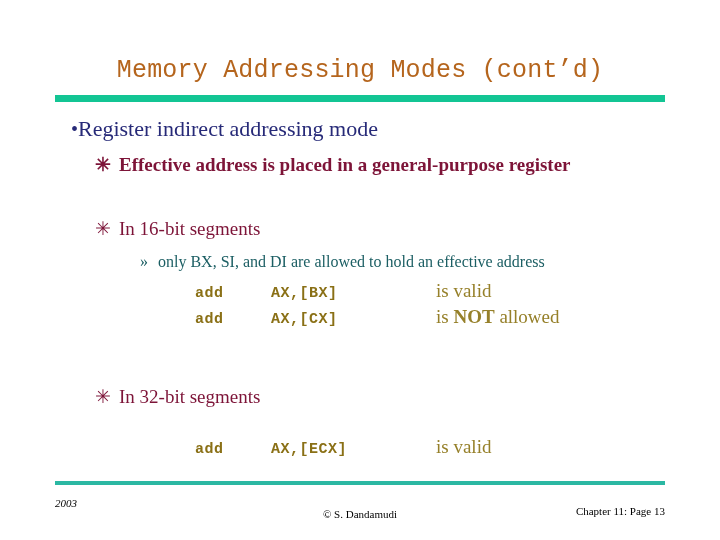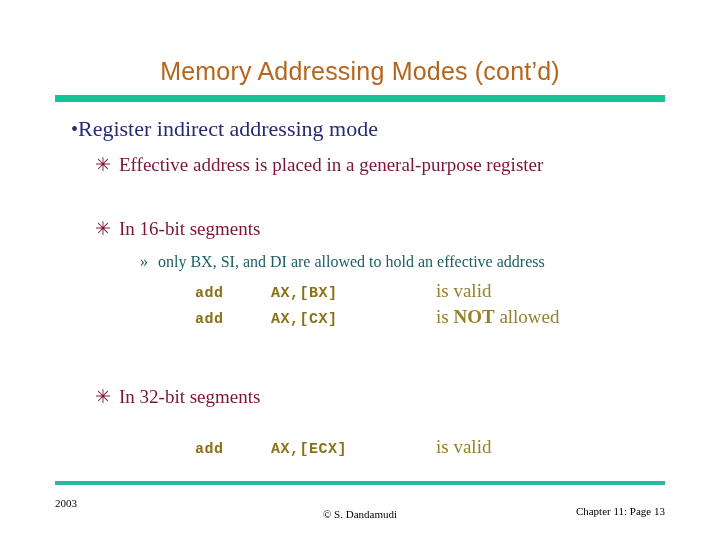--- a/index.html
+++ b/index.html
@@ -24,21 +24,21 @@
   }
 
   
   .title {
     position: absolute;
     left: 0;
     top: 56px;
     width: 720px;
     text-align: center;
     color: #B5651D;
-    font-family: Liberation Sans, sans-serif;
+    font-family: Liberation Mono, monospace;
     font-size: 25px;
     line-height: 30px;
     letter-spacing: 0.2px;
     white-space: nowrap;
   }
 
   .title-rule {
     position: absolute;
     left: 55px;
     top: 95px;
@@ -147,20 +147,21 @@
     width: 720px;
     height: 14px;
     color: #000000;
     font-size: 11px;
     line-height: 14px;
   }
   .footer-left {
     position: absolute;
     left: 55px;
     top: 0;
+    font-style: italic;
   }
   .footer-center {
     position: absolute;
     left: 0;
     top: 0;
     width: 720px;
     text-align: center;
     margin-top: 11px;
   }
   .footer-right {
@@ -187,21 +188,21 @@
 
   <div class="title">Memory Addressing Modes (cont’d)</div>
   <div class="title-rule"></div>
 
   <div class="body-area">
 
     <div class="lvl1" style="top:6px;text-align:right;">
       <span class="mark">•</span><span>Register indirect addressing mode</span>
     </div>
 
-    <div class="lvl2" style="top:43px;">
+    <div class="lvl2" style="top:43px;font-weight:bold;">
       <span class="mark">✳</span><span>Effective address is placed in a general-purpose register</span>
     </div>
 
     <div class="lvl2" style="top:107px;">
       <span class="mark">✳</span><span>In 16-bit segments</span>
     </div>
 
     <div class="lvl3" style="top:142px;">
       <span class="mark">»</span><span>only BX, SI, and DI are allowed to hold an effective address</span>
     </div>

